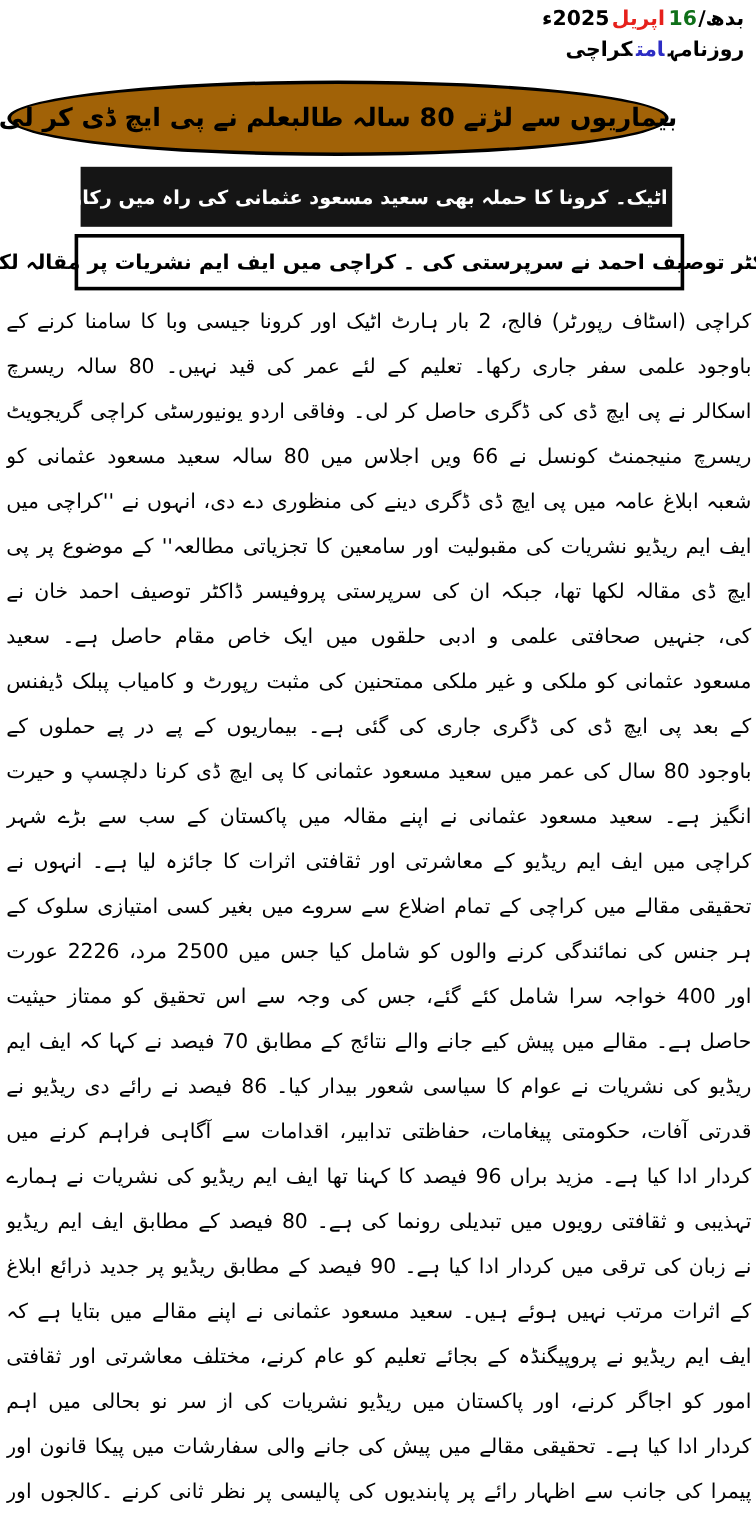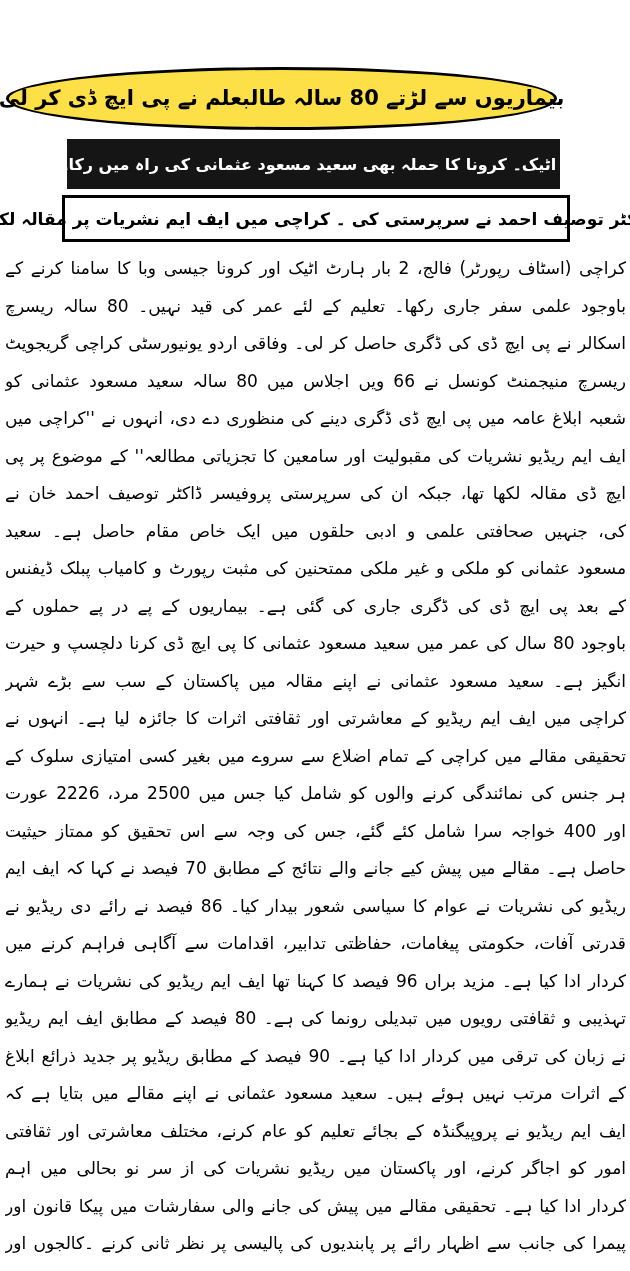--- a/index.html
+++ b/index.html
@@ -31,21 +31,21 @@
   .paper-name { color: #2d2dc4; margin: 0 3px; }
   
   .oval {
     position: absolute;
     top: 67px;
     left: 6px;
     width: 551px;
     height: 63px;
     border: 3px solid #000;
     border-radius: 50%;
-    background: #fde047;
+    background: #a16207;
     display: flex;
     align-items: center;
     justify-content: center;
     text-align: center;
     direction: rtl;
     font-size: 21px;
     font-weight: bold;
     padding: 0 26px;
     line-height: 1.1;
     white-space: nowrap;
@@ -102,20 +102,24 @@
     font-weight: 500;
     overflow: hidden;
     word-spacing: 1px;
   }
 </style>
 </head>
 <body>
 
 <div class="page">
 
+  <div class="masthead">
+    <div class="date-line"><span>بدھ/</span><span class="date-day">16</span><span class="date-month">اپریل</span><span>2025ء</span></div>
+    <div class="paper-line"><span>روزنامہ</span><span class="paper-name">امت</span><span>کراچی</span></div>
+  </div>
 
   <div class="oval">
     <span>بیماریوں سے لڑتے 80 سالہ طالبعلم نے پی ایچ ڈی کر لی</span>
   </div>
 
   <div class="banner-dark">
     <span>فالج۔ 2 ہارٹ اٹیک۔ کرونا کا حملہ بھی سعید مسعود عثمانی کی راہ میں رکاوٹ نہ بن سکا</span>
   </div>
 
   <div class="banner-box">

